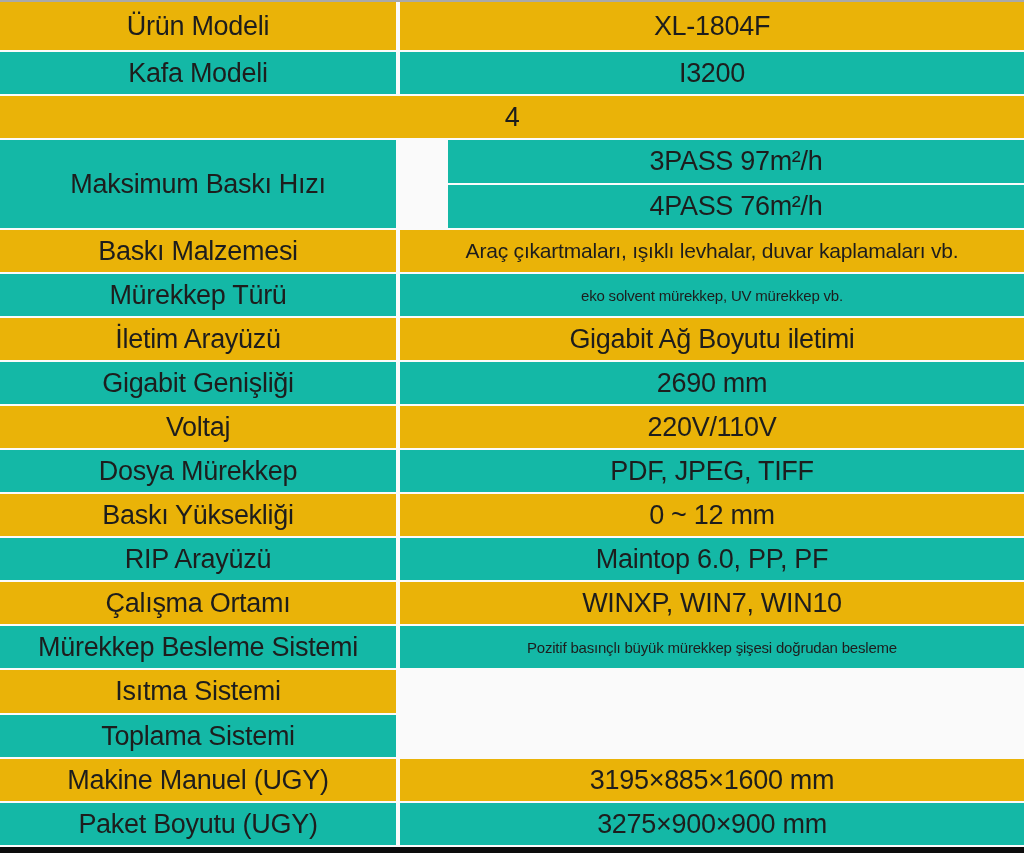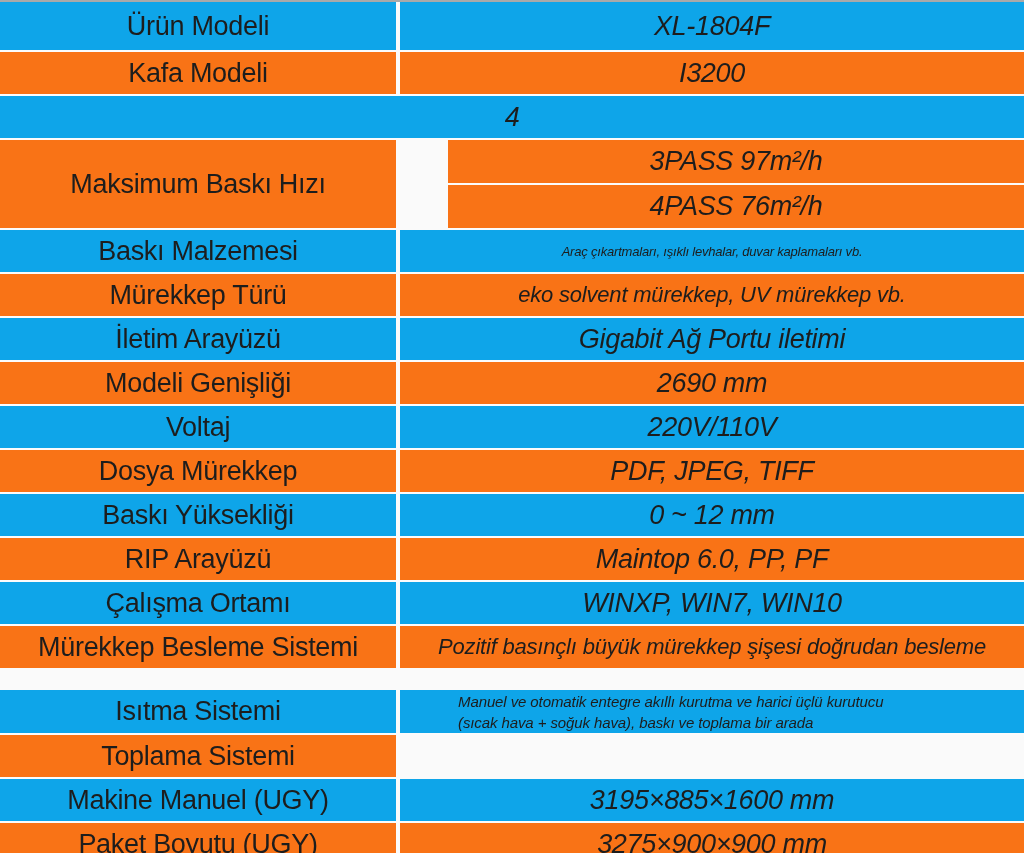--- a/index.html
+++ b/index.html
@@ -10,36 +10,36 @@
   }
   .spec-table {
     width: 1024px; height: 853px; box-sizing: border-box;
     border-top: 2px solid #a9a9a9;
     border-bottom: 6px solid #0c0c0c;
     background: #fafafa;
   }
   .row { display: flex; width: 100%; height: 44px; box-sizing: border-box; }
   .row.h50 { height: 50px; }
   .row.h90 { height: 90px; }
-  .row.h45 { height: 45px; margin-top: 20px; }
+  .row.h45 { height: 45px; }
   .cell {
     box-sizing: border-box;
     display: flex; align-items: center; justify-content: center;
     border-bottom: 2px solid #fbfbfb;
     font-size: 27px; letter-spacing: -0.3px;
     text-align: center;
   }
   .label { width: 400px; border-right: 4px solid #fbfbfb; flex: none; }
-  .value { flex: 1; font-style: italic; }
-  .dark  { background: #f97316; }
-  .light { background: #0ea5e9; }
+  .value { flex: 1; }
+  .dark  { background: #14b8a6; }
+  .light { background: #eab308; }
   .value-stack { flex: 1; display: flex; flex-direction: column; padding-left: 48px; }
   .value-stack .cell { width: 100%; height: 45px; flex: none; }
-  .fs-sm { font-size: 13px; letter-spacing: -0.2px; }
-  .fs-md { font-size: 22px; letter-spacing: -0.2px; }
+  .fs-sm { font-size: 21px; letter-spacing: -0.2px; }
+  .fs-md { font-size: 15px; letter-spacing: -0.2px; }
   .fs-xs { font-size: 15px; letter-spacing: -0.1px; line-height: 21px; }
   .two-line { flex-direction: column; align-items: flex-start; justify-content: center; padding-left: 58px; text-align: left; }
 </style>
 </head>
 <body>
 
 <div class="spec-table">
 
   <div class="row h50">
     <div class="cell label light">Ürün Modeli</div>
@@ -68,25 +68,25 @@
     <div class="cell value light fs-sm">Araç çıkartmaları, ışıklı levhalar, duvar kaplamaları vb.</div>
   </div>
 
   <div class="row">
     <div class="cell label dark">Mürekkep Türü</div>
     <div class="cell value dark fs-md">eko solvent mürekkep, UV mürekkep vb.</div>
   </div>
 
   <div class="row">
     <div class="cell label light">İletim Arayüzü</div>
-    <div class="cell value light">Gigabit Ağ Portu iletimi</div>
+    <div class="cell value light">Gigabit Ağ Boyutu iletimi</div>
   </div>
 
   <div class="row">
-    <div class="cell label dark">Modeli Genişliği</div>
+    <div class="cell label dark">Gigabit Genişliği</div>
     <div class="cell value dark">2690 mm</div>
   </div>
 
   <div class="row">
     <div class="cell label light">Voltaj</div>
     <div class="cell value light">220V/110V</div>
   </div>
 
   <div class="row">
     <div class="cell label dark">Dosya Mürekkep</div>
@@ -108,24 +108,20 @@
     <div class="cell value light">WINXP, WIN7, WIN10</div>
   </div>
 
   <div class="row">
     <div class="cell label dark">Mürekkep Besleme Sistemi</div>
     <div class="cell value dark fs-md">Pozitif basınçlı büyük mürekkep şişesi doğrudan besleme</div>
   </div>
 
   <div class="row h45">
     <div class="cell label light">Isıtma Sistemi</div>
-    <div class="cell value light fs-xs two-line">
-      <div>Manuel ve otomatik entegre akıllı kurutma ve harici üçlü kurutucu</div>
-      <div>(sıcak hava + soğuk hava), baskı ve toplama bir arada</div>
-    </div>
   </div>
 
   <div class="row">
     <div class="cell label dark">Toplama Sistemi</div>
   </div>
 
   <div class="row">
     <div class="cell label light">Makine Manuel (UGY)</div>
     <div class="cell value light">3195×885×1600 mm</div>
   </div>

